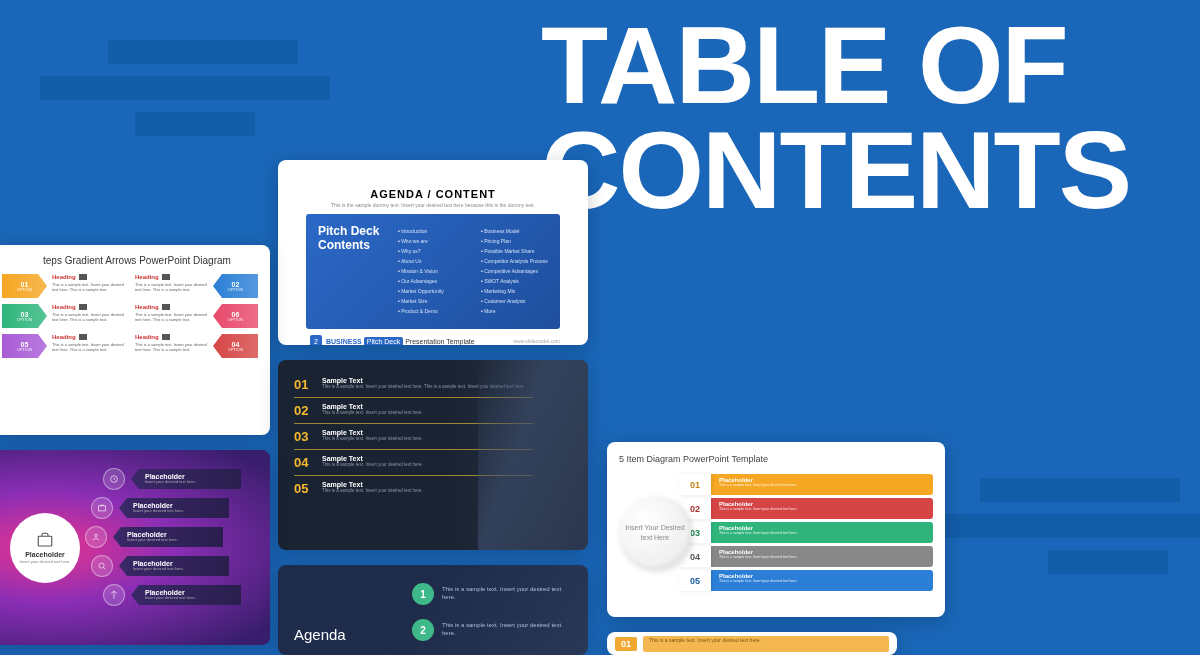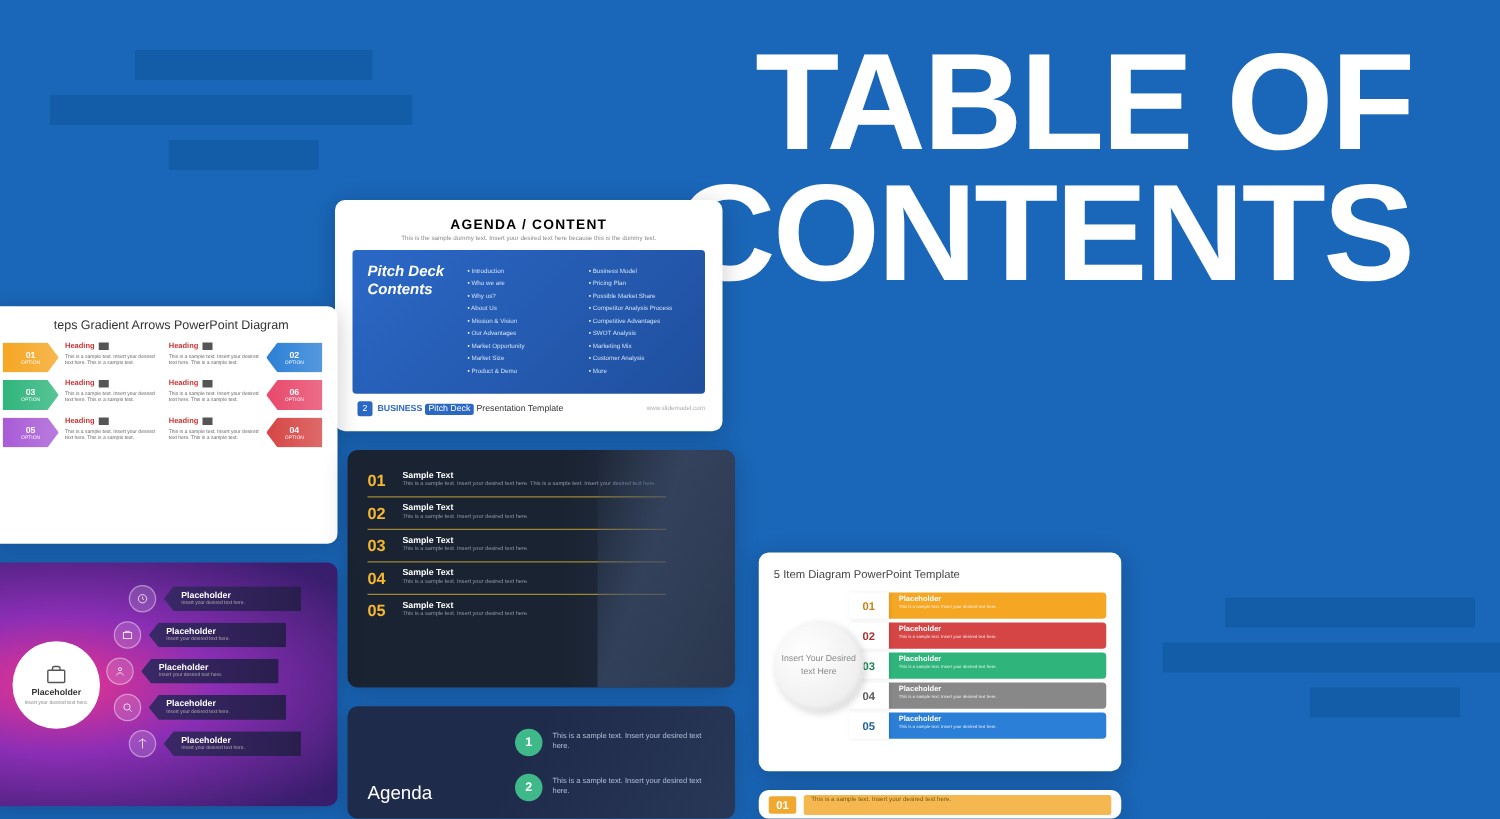--- a/index.html
+++ b/index.html
@@ -7,23 +7,22 @@
     width: 1200px;
     height: 655px;
     background: #1a66b8;
     font-family: 'Arial Narrow', Arial, sans-serif;
     position: relative;
     overflow: hidden;
   }
   .deco { position: absolute; background: #135ca8; }
   .main-title {
     position: absolute;
-    top: 30px;
+    top: 13px;
     right: 70px;
-    text-align: right;
     color: #fff;
   }
   .main-title .line1, .main-title .line2 {
     font-size: 110px;
     font-weight: 800;
     letter-spacing: -2px;
     line-height: 0.95;
     font-stretch: condensed;
   }
   .main-title .sub {
@@ -34,28 +33,28 @@
     font-stretch: condensed;
   }
   .card {
     position: absolute;
     background: #fff;
     border-radius: 8px;
     box-shadow: 0 4px 20px rgba(0,0,0,.2);
     overflow: hidden;
   }
   
-  .card1 { left: 268px; top: 160px; width: 310px; height: 185px; padding: 14px; }
+  .card1 { left: 278px; top: 160px; width: 310px; height: 185px; padding: 28px; }
   .card1 .hdr { text-align:center; font-size:11px; font-weight:bold; letter-spacing:1px; }
   .card1 .hdr-sub { text-align:center; font-size:5px; color:#888; margin-top:2px; margin-bottom:6px; }
   .card1 .inner {
     background: linear-gradient(135deg,#2b68c6,#1f4f9e);
     height: 115px; border-radius:3px; padding:10px 12px; display:flex;
   }
-  .card1 .inner .ttl { color:#fff; font-size:12px; font-weight:600; width:80px; line-height:1.2;font-style:italic; }
+  .card1 .inner .ttl { color:#fff; font-size:12px; font-weight:600; width:80px; line-height:1.2; }
   .card1 .cols { flex:1; display:flex; gap:16px; font-size:5px; color:#cfe0f7; }
   .card1 .col { flex:1; }
   .card1 .col div { margin:4px 0; }
   .card1 .col div::before { content:"• "; color:#fff; }
   .card1 .foot { display:flex; align-items:center; gap:4px; margin-top:6px; padding-left:4px; }
   .card1 .foot .num { width:12px; height:12px; background:#2b68c6; color:#fff; border-radius:2px; font-size:7px; display:flex; align-items:center; justify-content:center; }
   .card1 .foot .txt { font-size:7px; color:#333; }
   .card1 .foot .txt b { color:#2b68c6; }
   .card1 .foot .r { margin-left:auto; font-size:5px; color:#aaa; }
 
@@ -122,21 +121,21 @@
     background: linear-gradient(120deg, #1e2b4a 45%, #2a3858 100%);
     padding: 18px 14px;
   }
   .card5 .ttl { color:#fff; font-size:15px; position:absolute; left:16px; bottom:12px; }
   .card5 .rows { margin-left:120px; }
   .card5 .row { display:flex; align-items:center; gap:8px; margin-bottom:14px; }
   .card5 .circ { width:22px; height:22px; border-radius:50%; background:#3fb989; color:#fff; font-size:10px; font-weight:bold; display:flex; align-items:center; justify-content:center; }
   .card5 .txt { color:#b0bfd4; font-size:6px; line-height:1.3; flex:1; }
 
   
-  .card6 { left: 607px; top: 442px; width: 290px; height: 175px; padding:12px; }
+  .card6 { left: 607px; top: 442px; width: 338px; height: 175px; padding:12px; }
   .card6 .ttl { font-size:9px; color:#444; margin-bottom:10px; }
   .card6 .wrap { display:flex; align-items:center; gap:0; }
   .card6 .circ {
     width:72px; height:72px; border-radius:50%;
     background: radial-gradient(circle at 35% 35%, #fff, #e8e8e8);
     box-shadow: 2px 2px 6px rgba(0,0,0,.15), inset -2px -2px 4px rgba(0,0,0,.05);
     display:flex; align-items:center; justify-content:center; text-align:center;
     font-size:7px; color:#888; line-height:1.3; z-index:2; position:relative; margin-right:-12px;
   }
   .card6 .bars { flex:1; display:flex; flex-direction:column; gap:3px; }

